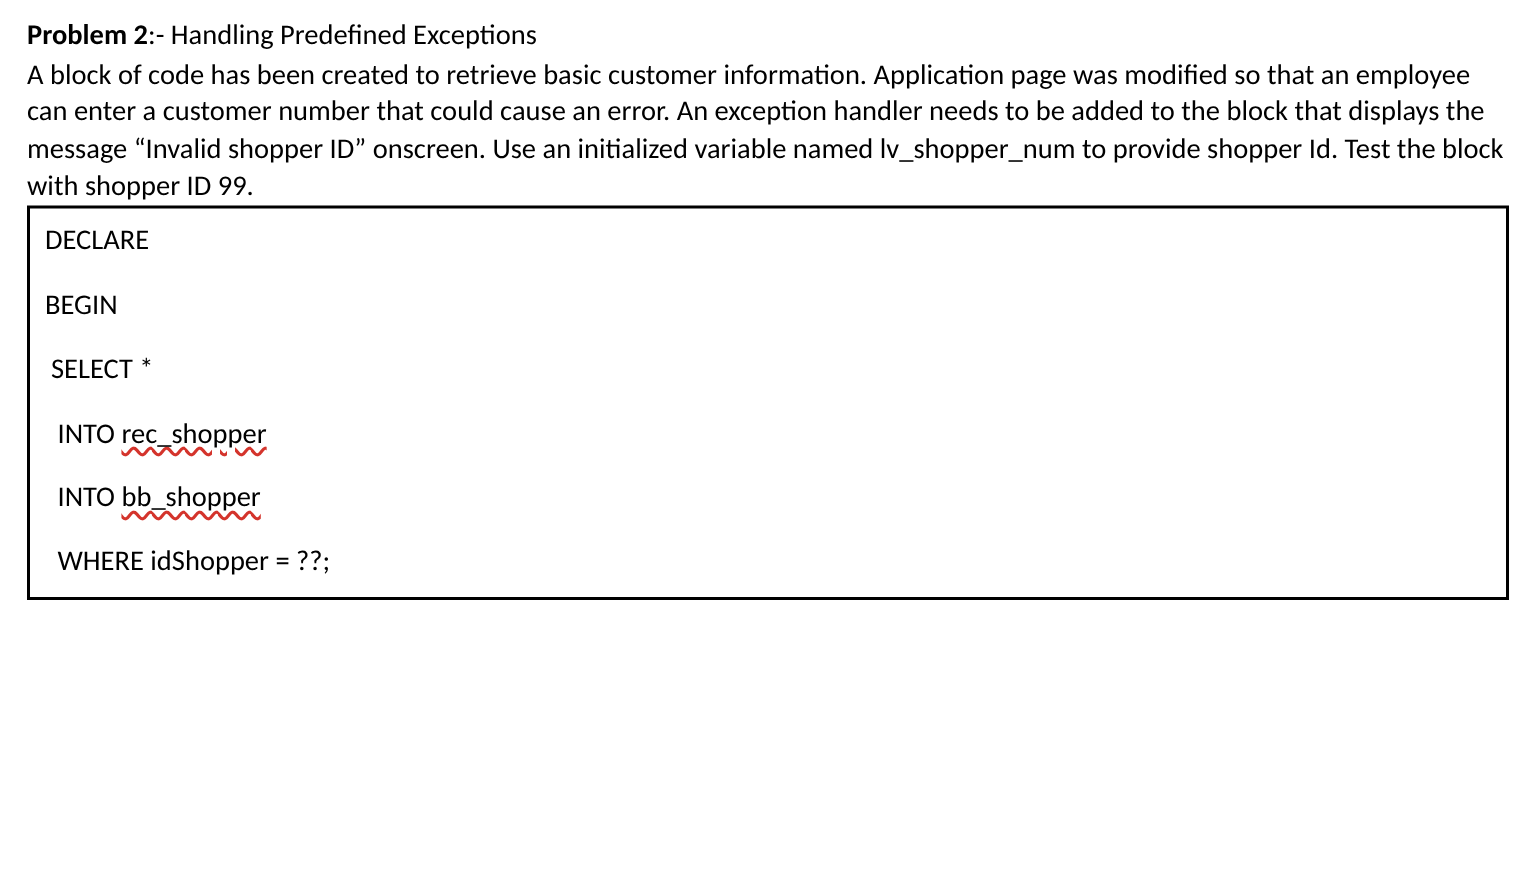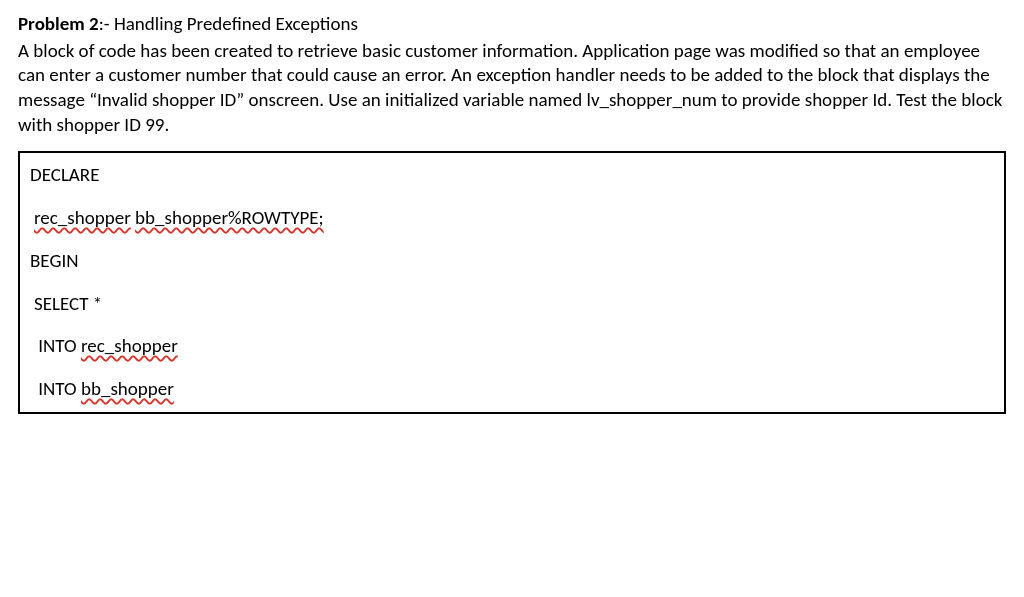--- a/index.html
+++ b/index.html
@@ -16,21 +16,21 @@
       color: #000000;
       width: 1024px;
     }
     .problem-header {
       margin-bottom: 2px;
     }
     .problem-label {
       font-weight: bold;
     }
     .problem-description {
-      margin-bottom: 14px;
+      margin-bottom: 0;
     }
     .code-box {
       border: 2px solid #000000;
       padding: 10px 4px 10px 10px;
     }
     .code-line {
       margin-bottom: 18px;
     }
     .code-line:last-child {
       margin-bottom: 0;
@@ -51,27 +51,26 @@
 
 <div class="problem-header">
   <span class="problem-label">Problem 2</span><span>:-</span>
   <span>Handling Predefined Exceptions</span>
 </div>
 
 <div class="problem-description">A block of code has been created to retrieve basic customer information. Application page was modified so that an employee can enter a customer number that could cause an error. An exception handler needs to be added to the block that displays the message “Invalid shopper ID” onscreen. Use an initialized variable named lv_shopper_num to provide shopper Id. Test the block with shopper ID 99.</div>
 
 <div class="code-box">
   <div class="code-line">DECLARE</div>
-  <div class="code-line indent">
-    <span class="underline-red">rec_shopper</span>
-    <span class="underline-red">bb_shopper%ROWTYPE;</span>
-  </div>
   <div class="code-line">BEGIN</div>
   <div class="code-line indent">SELECT *</div>
   <div class="code-line indent">
     &nbsp;<span>INTO</span>
     <span class="underline-red">rec_shopper</span>
   </div>
   <div class="code-line indent">
     &nbsp;<span>INTO</span>
     <span class="underline-red">bb_shopper</span>
   </div>
+  <div class="code-line indent">
+    &nbsp;<span>WHERE idShopper = ??;</span>
+  </div>
 </div>
 
 </body></html>

